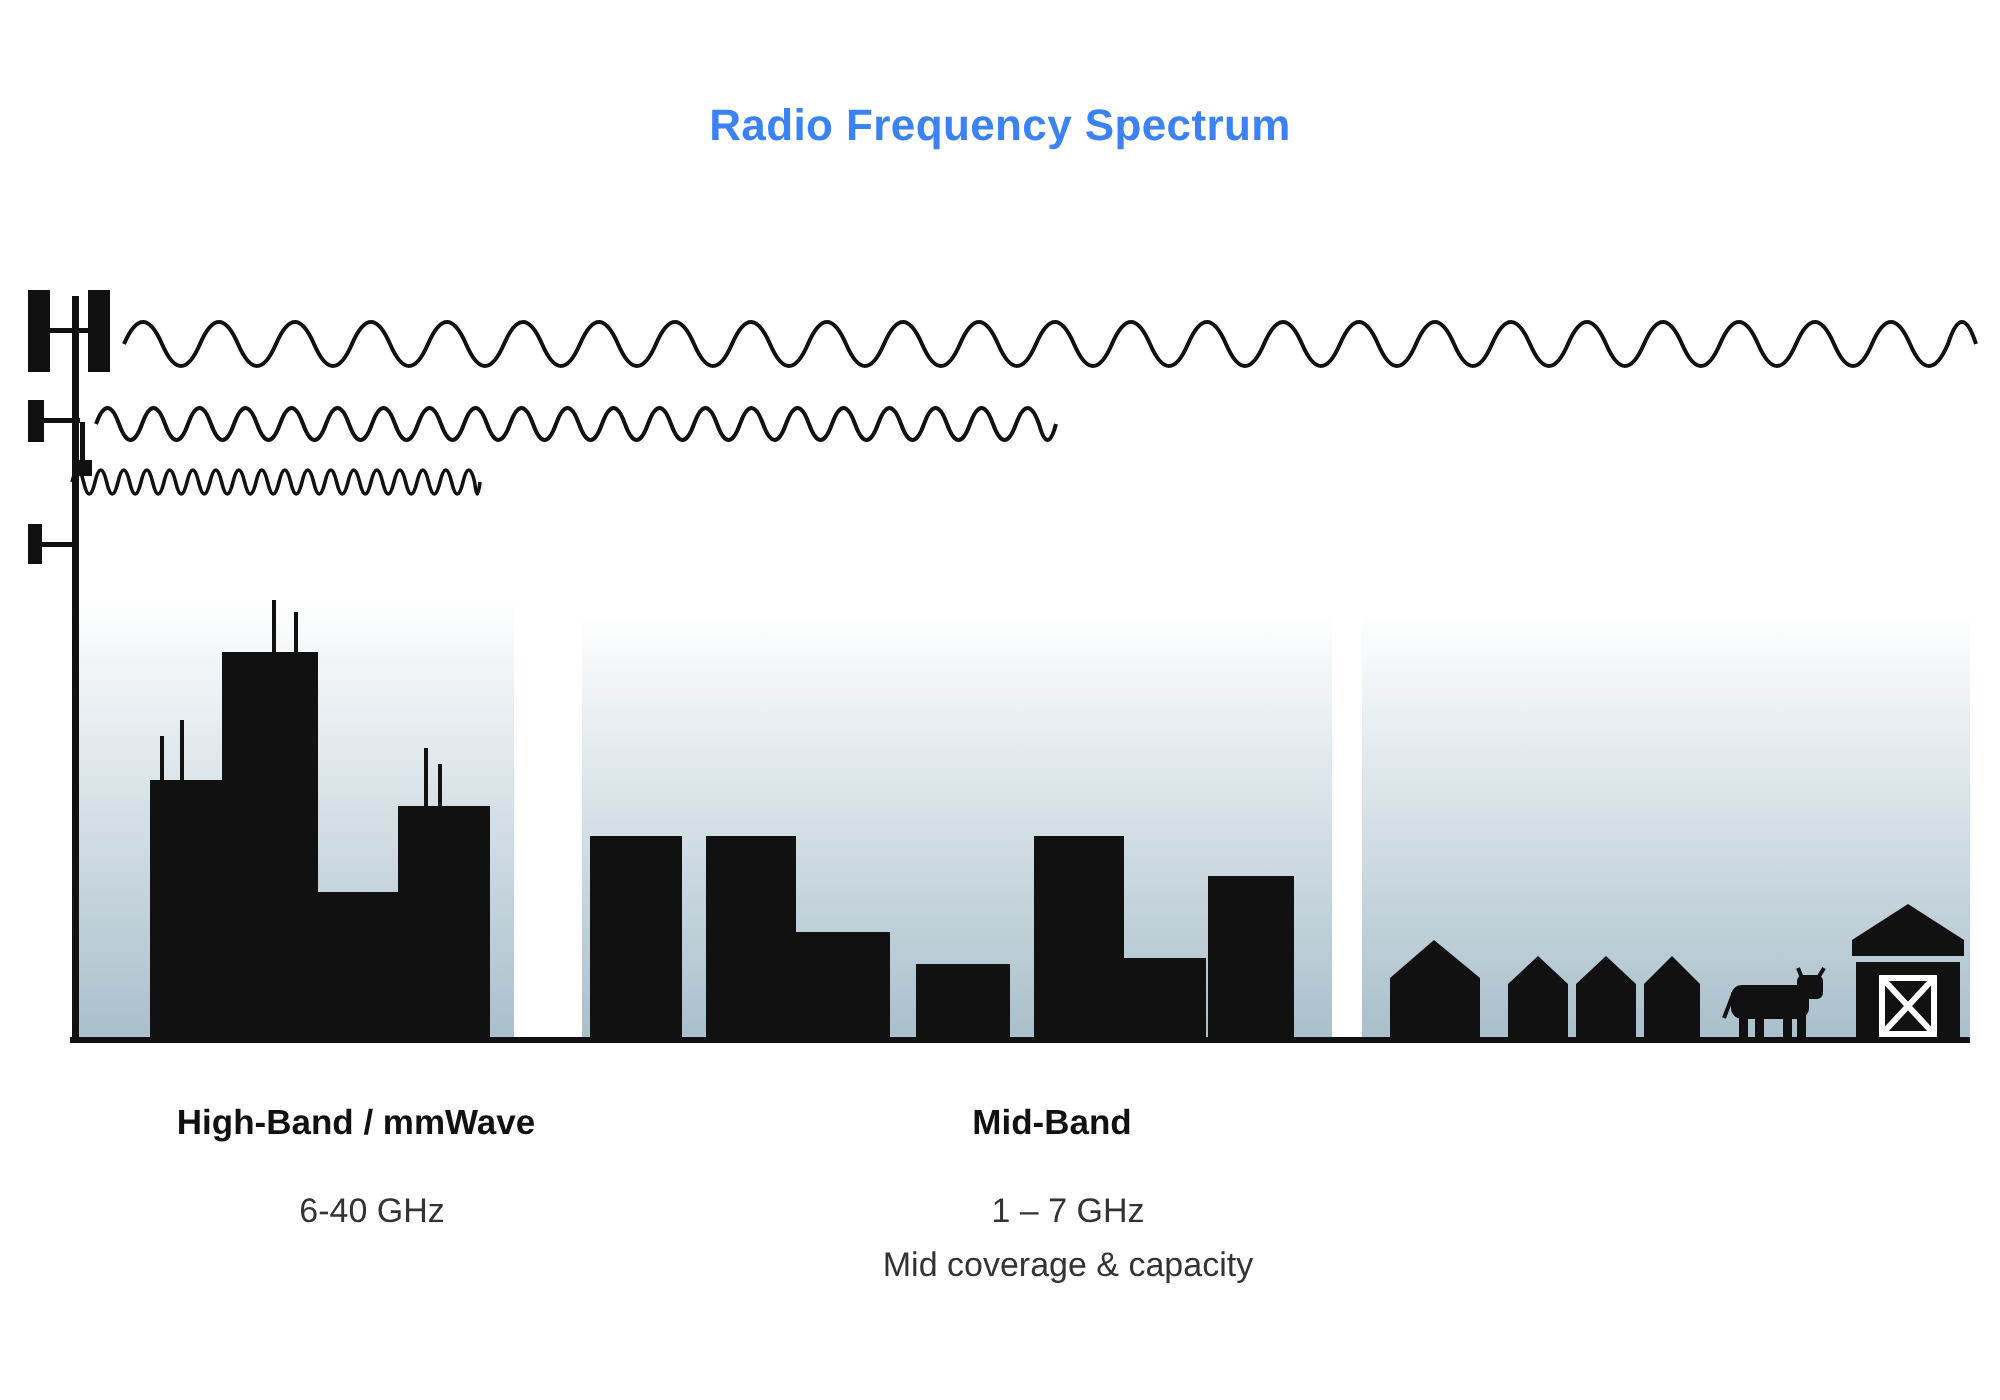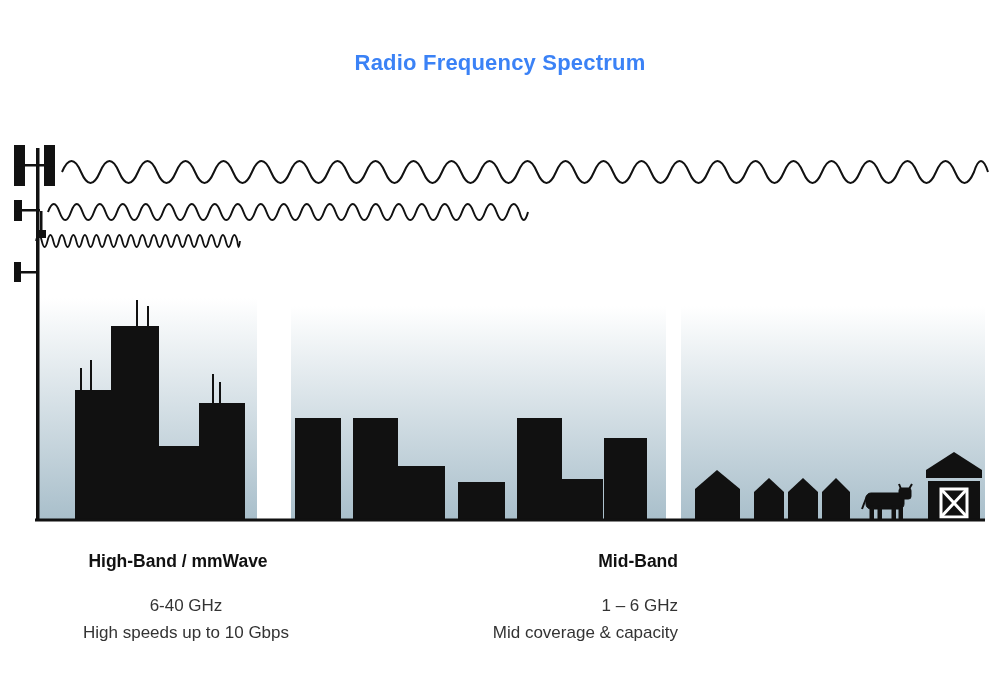--- a/index.html
+++ b/index.html
@@ -14,21 +14,21 @@
     position:absolute;left:0;top:2px;width:1000px;text-align:center;
     font-size:22px;font-weight:bold;color:#3b82f6;
     letter-spacing:.2px;
     margin-top:48px;
   }
   svg.diagram{position:absolute;left:0;top:0;}
   .band-col{position:absolute;width:280px;text-align:center;padding-left:38px;}
   .band-col .band-name{font-size:17.5px;font-weight:bold;color:#111;margin-bottom:21px;}
   .band-col .band-line{font-size:17px;line-height:26.5px;color:#333;margin-left:16px;}
   #col-high{left:0;top:551px;}
-  #col-mid{left:360px;top:551px;text-align:right;}
+  #col-mid{left:348px;top:551px;}
   #col-low{left:696px;top:551px;}
 </style>
 </head>
 <body>
 
 <div class="stage">
 
   <div class="title">Radio Frequency Spectrum</div>
 
   <svg class="diagram" width="1000" height="700" viewBox="0 0 1000 700">
@@ -108,23 +108,22 @@
       <rect x="941" y="489" width="26" height="28" fill="none" stroke="#fff" stroke-width="3"></rect>
       <path d="M941 489 L967 517 M967 489 L941 517" stroke="#fff" stroke-width="3" fill="none"></path>
     </g>
 
     <rect x="35" y="518.5" width="950" height="3" fill="#111"></rect>
   </svg>
 
   <div class="band-col" id="col-high">
     <div class="band-name">High-Band / mmWave</div>
     <div class="band-line">6-40 GHz</div>
-    <div class="band-line">High speeds up to 10 Gbps</div>
   </div>
 
   <div class="band-col" id="col-mid">
     <div class="band-name">Mid-Band</div>
-    <div class="band-line">1 – 6 GHz</div>
+    <div class="band-line">1 – 7 GHz</div>
     <div class="band-line">Mid coverage &amp; capacity</div>
   </div>
 
 
 </div>
 
 </body></html>

